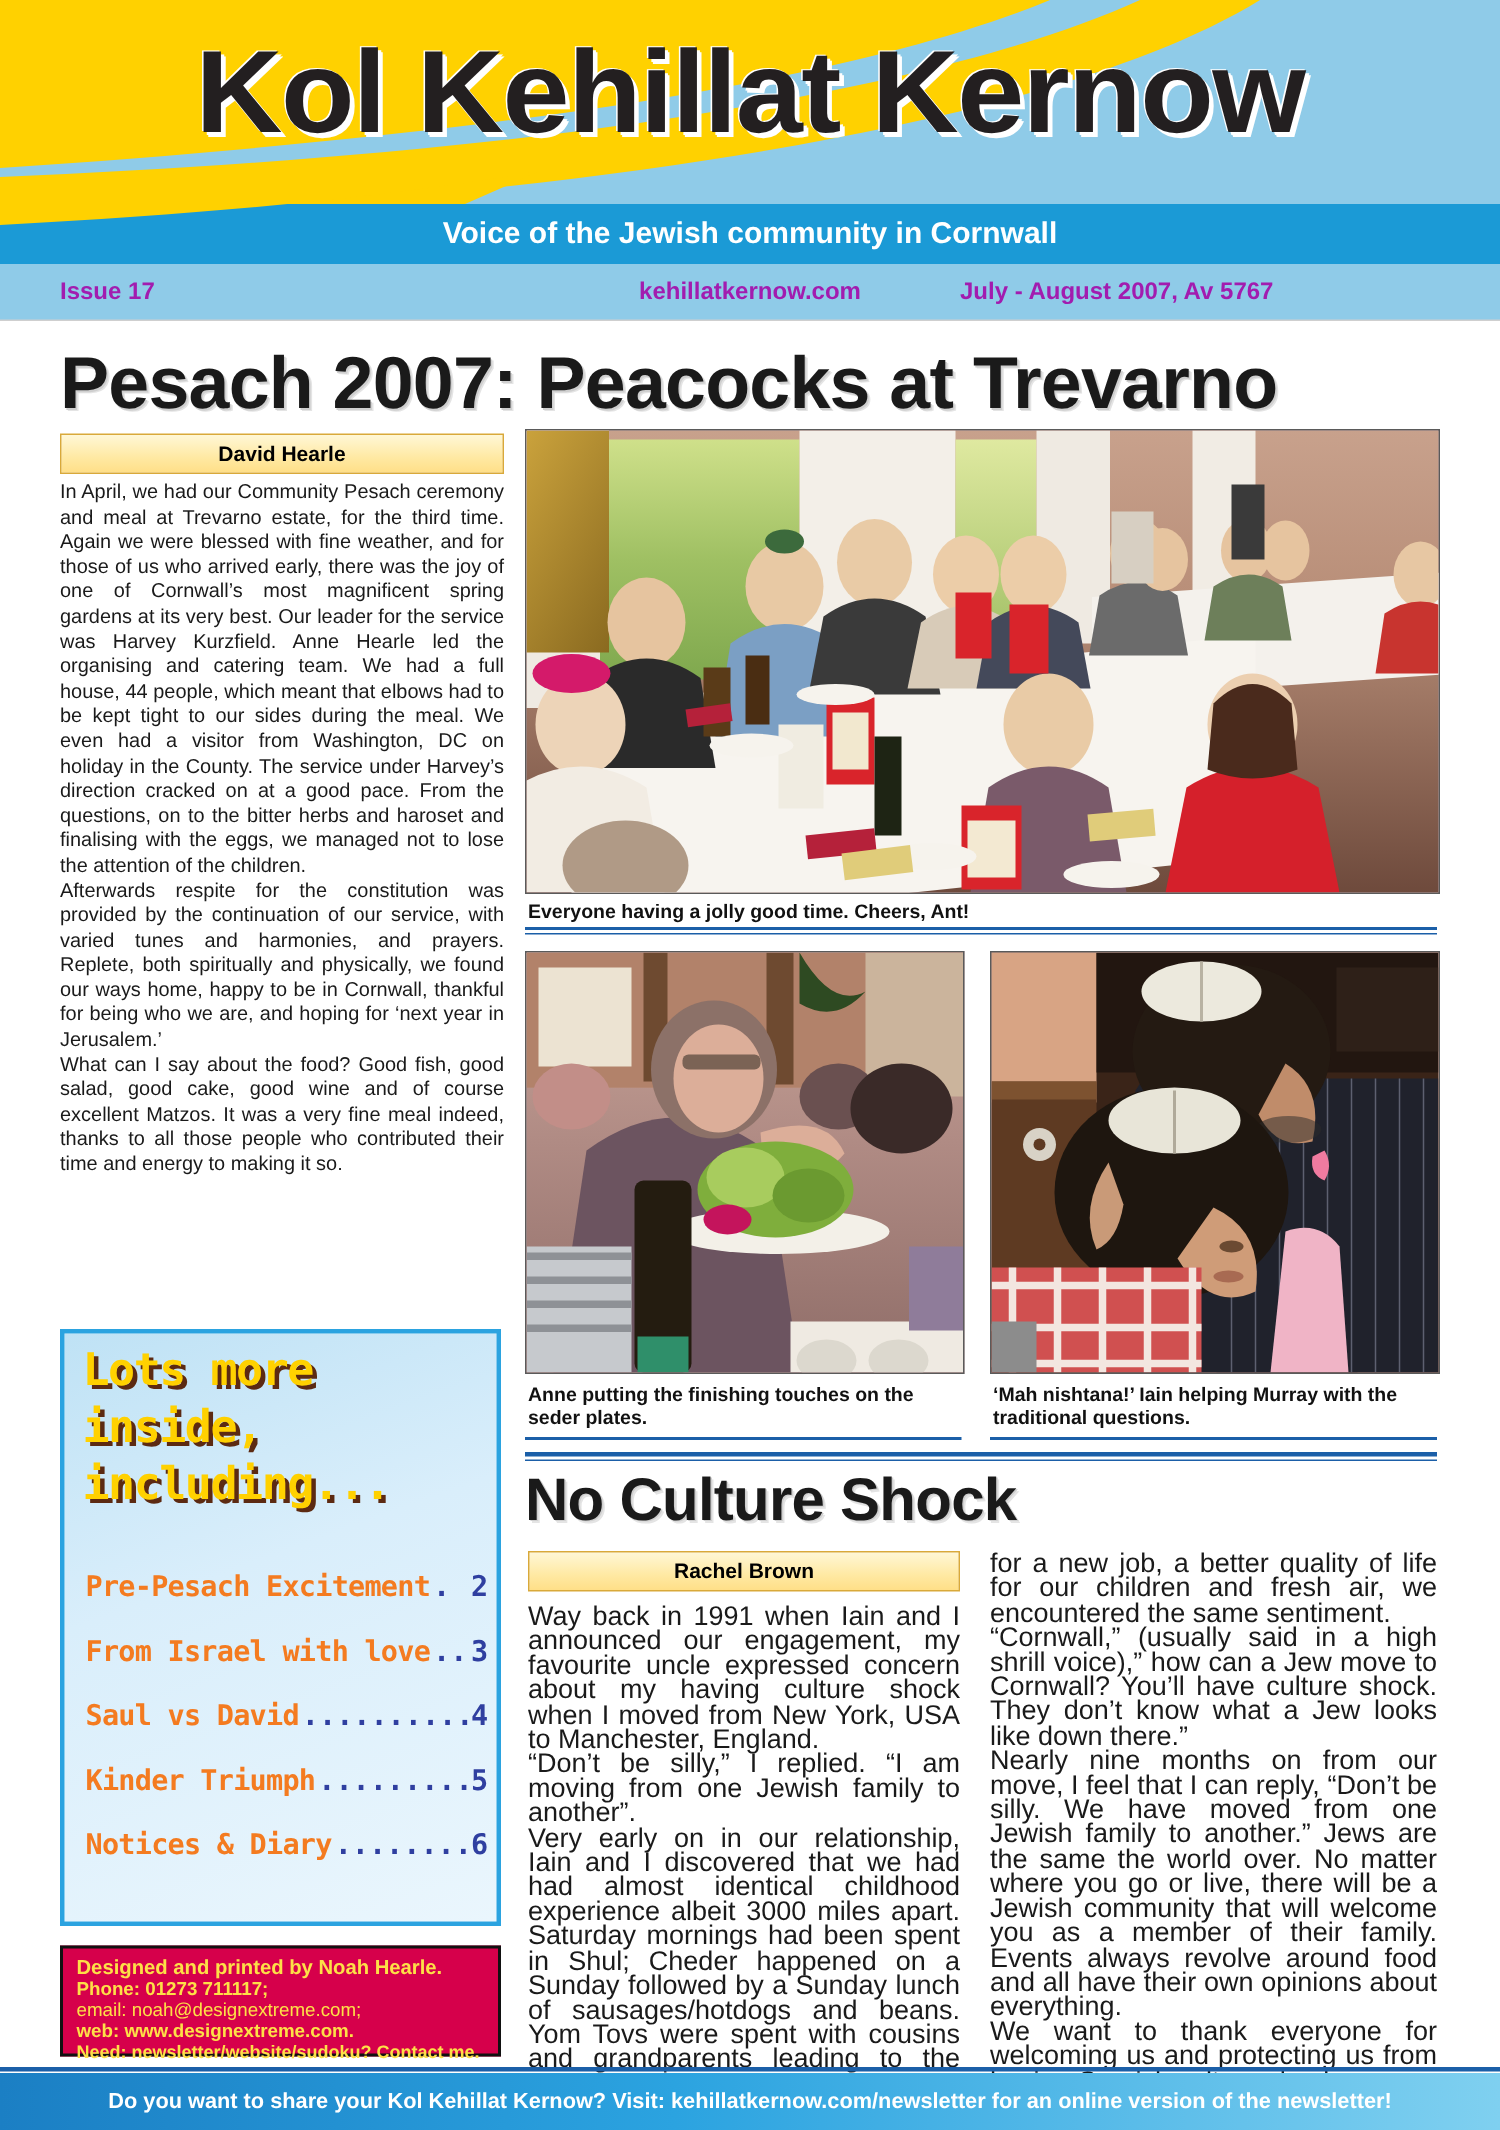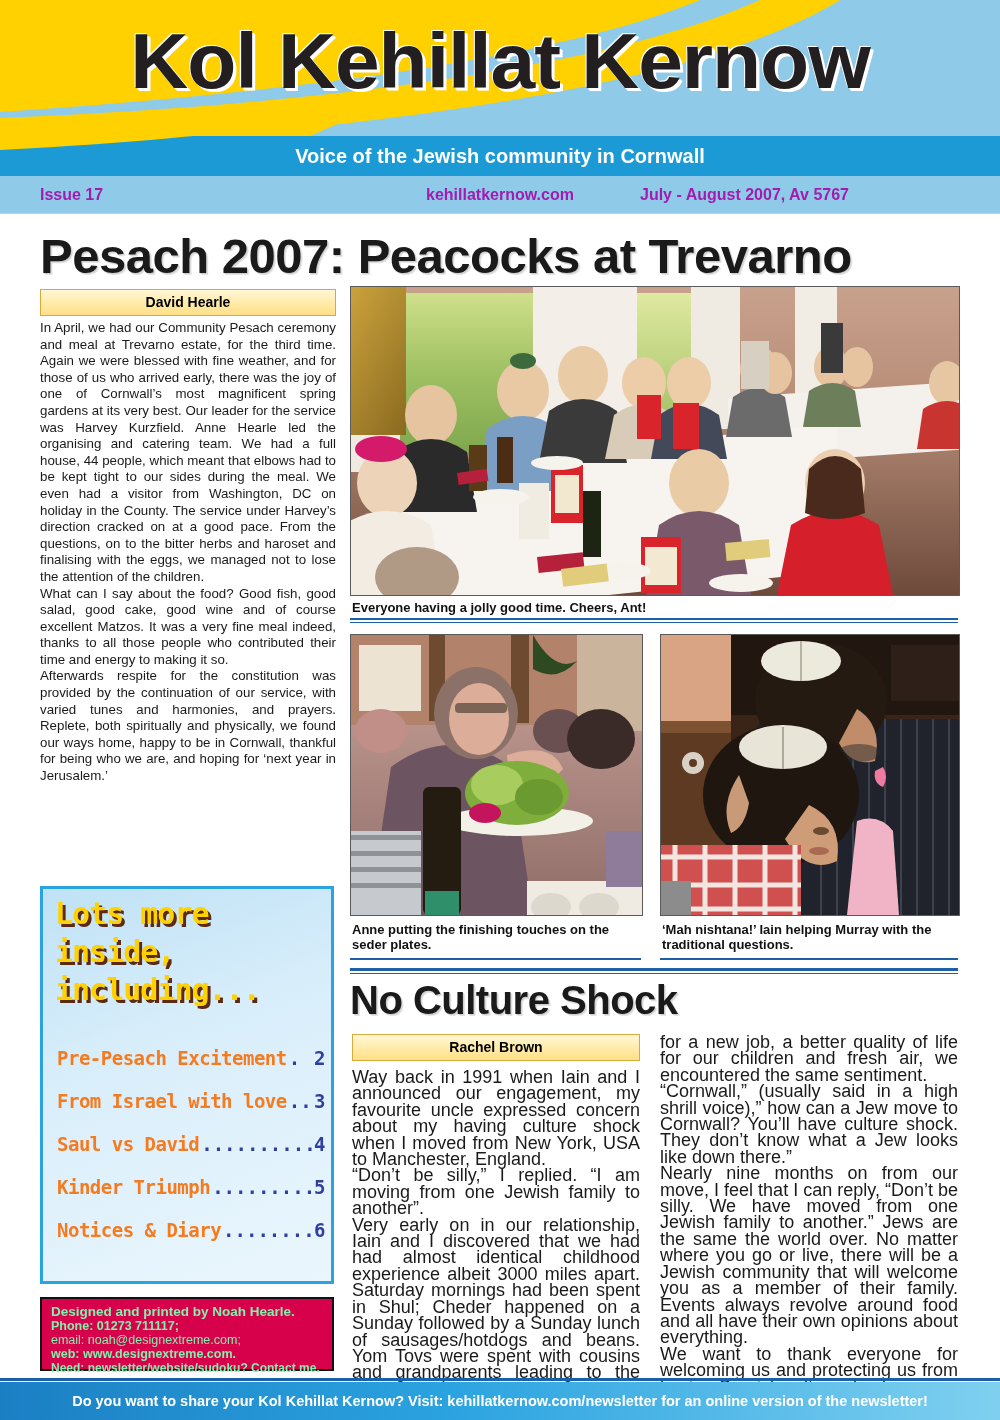--- a/index.html
+++ b/index.html
@@ -99,21 +99,21 @@
     letter-spacing:-0.5px;
   }
   .lmi-label{}
   .lmi-dots{flex:1;color:#2f3fa0;overflow:hidden;letter-spacing:0px;padding:0 2px;}
   .lmi-page{color:#2f3fa0;}
 
   
   .designer{
     position:absolute;left:40px;top:1083px;width:294px;height:74px;
     background:#d6004b;border:2px solid #111;box-sizing:border-box;
-    color:#86efac;padding:5px 7px 0 9px;
+    color:#fde047;padding:5px 7px 0 9px;
   }
   .designer .l1{font-size:13.5px;font-weight:bold;line-height:15px;}
   .designer .l2{font-size:12.5px;font-weight:bold;line-height:14px;}
   .designer .l3{font-size:12.5px;line-height:14px;}
   .designer .l4{font-size:12.5px;font-weight:bold;line-height:14px;}
   .designer .l5{font-size:12px;font-weight:bold;line-height:14px;}
 
   
   .headline2{
     position:absolute;left:350px;top:764px;
@@ -190,22 +190,22 @@
   </div>
 
   <div class="content">
 
     <div class="headline1">Pesach 2007: Peacocks at Trevarno</div>
 
     <div class="col-left">
       <div class="byline">David Hearle</div>
       <div class="body-text" style="margin-top:4px;">
         <p>In April, we had our Community Pesach ceremony and meal at Trevarno estate, for the third time. Again we were blessed with fine weather, and for those of us who arrived early, there was the joy of one of Cornwall’s most magnificent spring gardens at its very best. Our leader for the service was Harvey Kurzfield. Anne Hearle led the organising and catering team. We had a full house, 44 people, which meant that elbows had to be kept tight to our sides during the meal. We even had a visitor from Washington, DC on holiday in the County. The service under Harvey’s direction cracked on at a good pace. From the questions, on to the bitter herbs and haroset and finalising with the eggs, we managed not to lose the attention of the children.</p>
+        <p>Afterwards respite for the constitution was provided by the continuation of our service, with varied tunes and harmonies, and prayers. Replete, both spiritually and physically, we found our ways home, happy to be in Cornwall, thankful for being who we are, and hoping for ‘next year in Jerusalem.’</p>
         <p>What can I say about the food? Good fish, good salad, good cake, good wine and of course excellent Matzos. It was a very fine meal indeed, thanks to all those people who contributed their time and energy to making it so.</p>
-        <p>Afterwards respite for the constitution was provided by the continuation of our service, with varied tunes and harmonies, and prayers. Replete, both spiritually and physically, we found our ways home, happy to be in Cornwall, thankful for being who we are, and hoping for ‘next year in Jerusalem.’</p>
       </div>
     </div>
 
     <div class="photo" id="photo-main">
       <div class="ph">
         <div class="room"></div>
         <div class="doorA"></div>
         <div class="window1"></div>
         <div class="doorB"></div>
         <div class="window2"></div>

